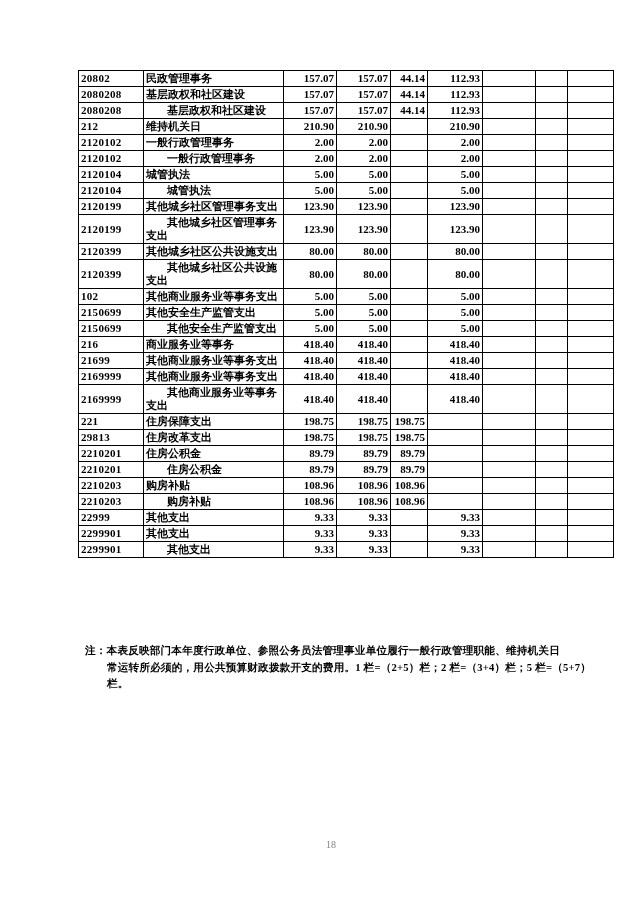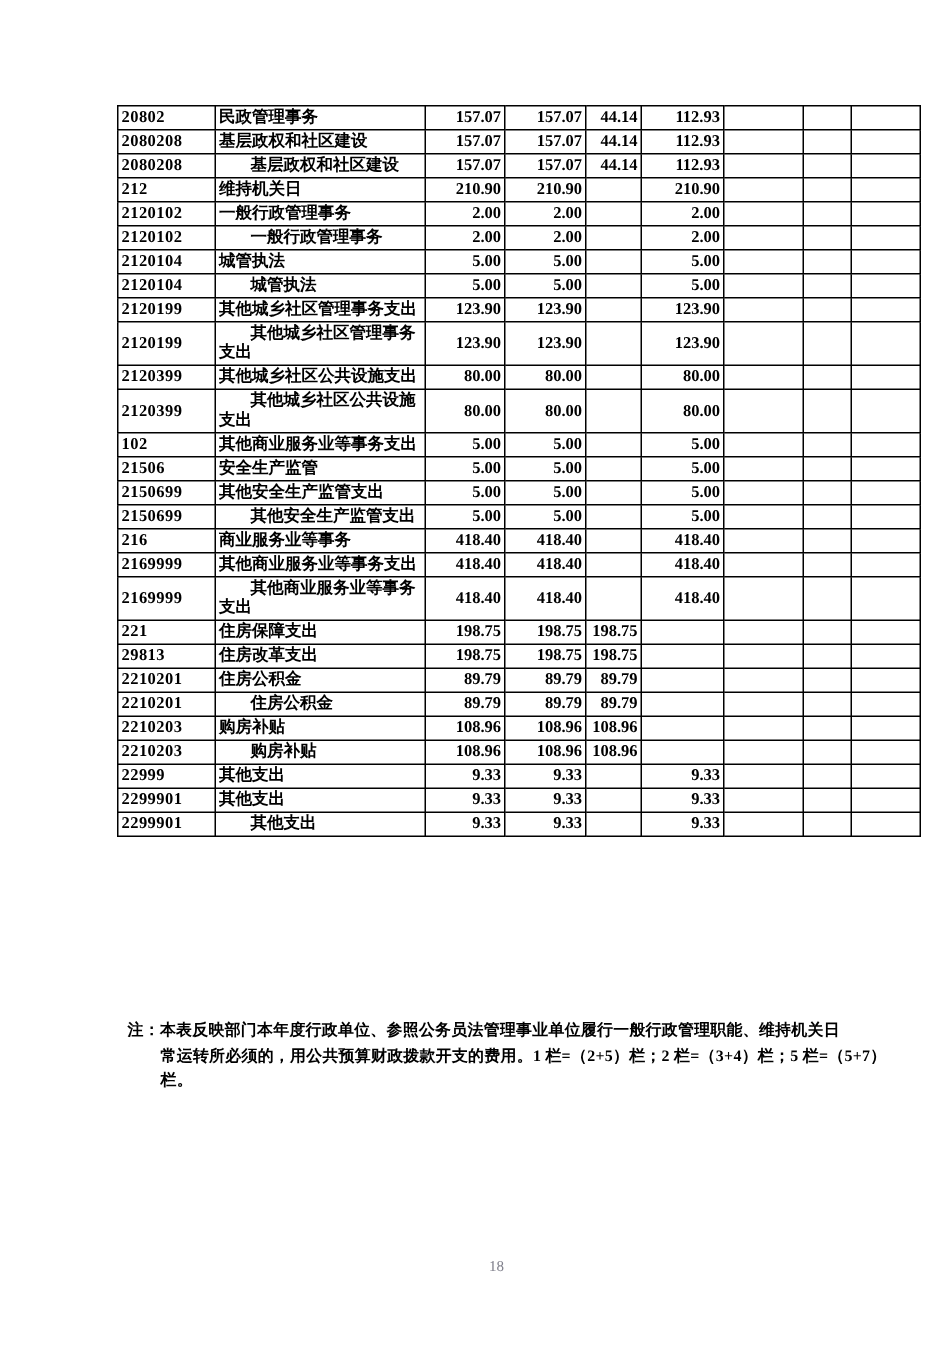--- a/index.html
+++ b/index.html
@@ -44,21 +44,21 @@
     white-space:normal;
   }
   td.num{
     text-align:right;
     font-size:12.5px;
     padding-right:4px;
     white-space:nowrap;
   }
   .note{
     position:absolute;
-    left:85px;top:680px;
+    left:85px;top:643px;
     width:545px;
     font-size:10.6px;
     line-height:16.5px;
     letter-spacing:0.2px;
   }
   .note .note-line{white-space:nowrap;}
   .note .cont{padding-left:22px;}
   .page-number{
     position:absolute;
     top:839px;left:0;
@@ -226,31 +226,20 @@
       <td class="name">其他商业服务业等事务支出</td>
       <td class="num">5.00</td>
       <td class="num">5.00</td>
       <td class="num"></td>
       <td class="num">5.00</td>
       <td class="num"></td>
       <td class="num"></td>
       <td class="num"></td>
     </tr>
         <tr>
-      <td class="code">21506</td>
-      <td class="name">安全生产监管</td>
-      <td class="num">5.00</td>
-      <td class="num">5.00</td>
-      <td class="num"></td>
-      <td class="num">5.00</td>
-      <td class="num"></td>
-      <td class="num"></td>
-      <td class="num"></td>
-    </tr>
-        <tr>
       <td class="code">2150699</td>
       <td class="name">其他安全生产监管支出</td>
       <td class="num">5.00</td>
       <td class="num">5.00</td>
       <td class="num"></td>
       <td class="num">5.00</td>
       <td class="num"></td>
       <td class="num"></td>
       <td class="num"></td>
     </tr>
@@ -261,20 +250,31 @@
       <td class="num">5.00</td>
       <td class="num"></td>
       <td class="num">5.00</td>
       <td class="num"></td>
       <td class="num"></td>
       <td class="num"></td>
     </tr>
         <tr>
       <td class="code">216</td>
       <td class="name">商业服务业等事务</td>
+      <td class="num">418.40</td>
+      <td class="num">418.40</td>
+      <td class="num"></td>
+      <td class="num">418.40</td>
+      <td class="num"></td>
+      <td class="num"></td>
+      <td class="num"></td>
+    </tr>
+        <tr>
+      <td class="code">21699</td>
+      <td class="name">其他商业服务业等事务支出</td>
       <td class="num">418.40</td>
       <td class="num">418.40</td>
       <td class="num"></td>
       <td class="num">418.40</td>
       <td class="num"></td>
       <td class="num"></td>
       <td class="num"></td>
     </tr>
         <tr>
       <td class="code">2169999</td>

